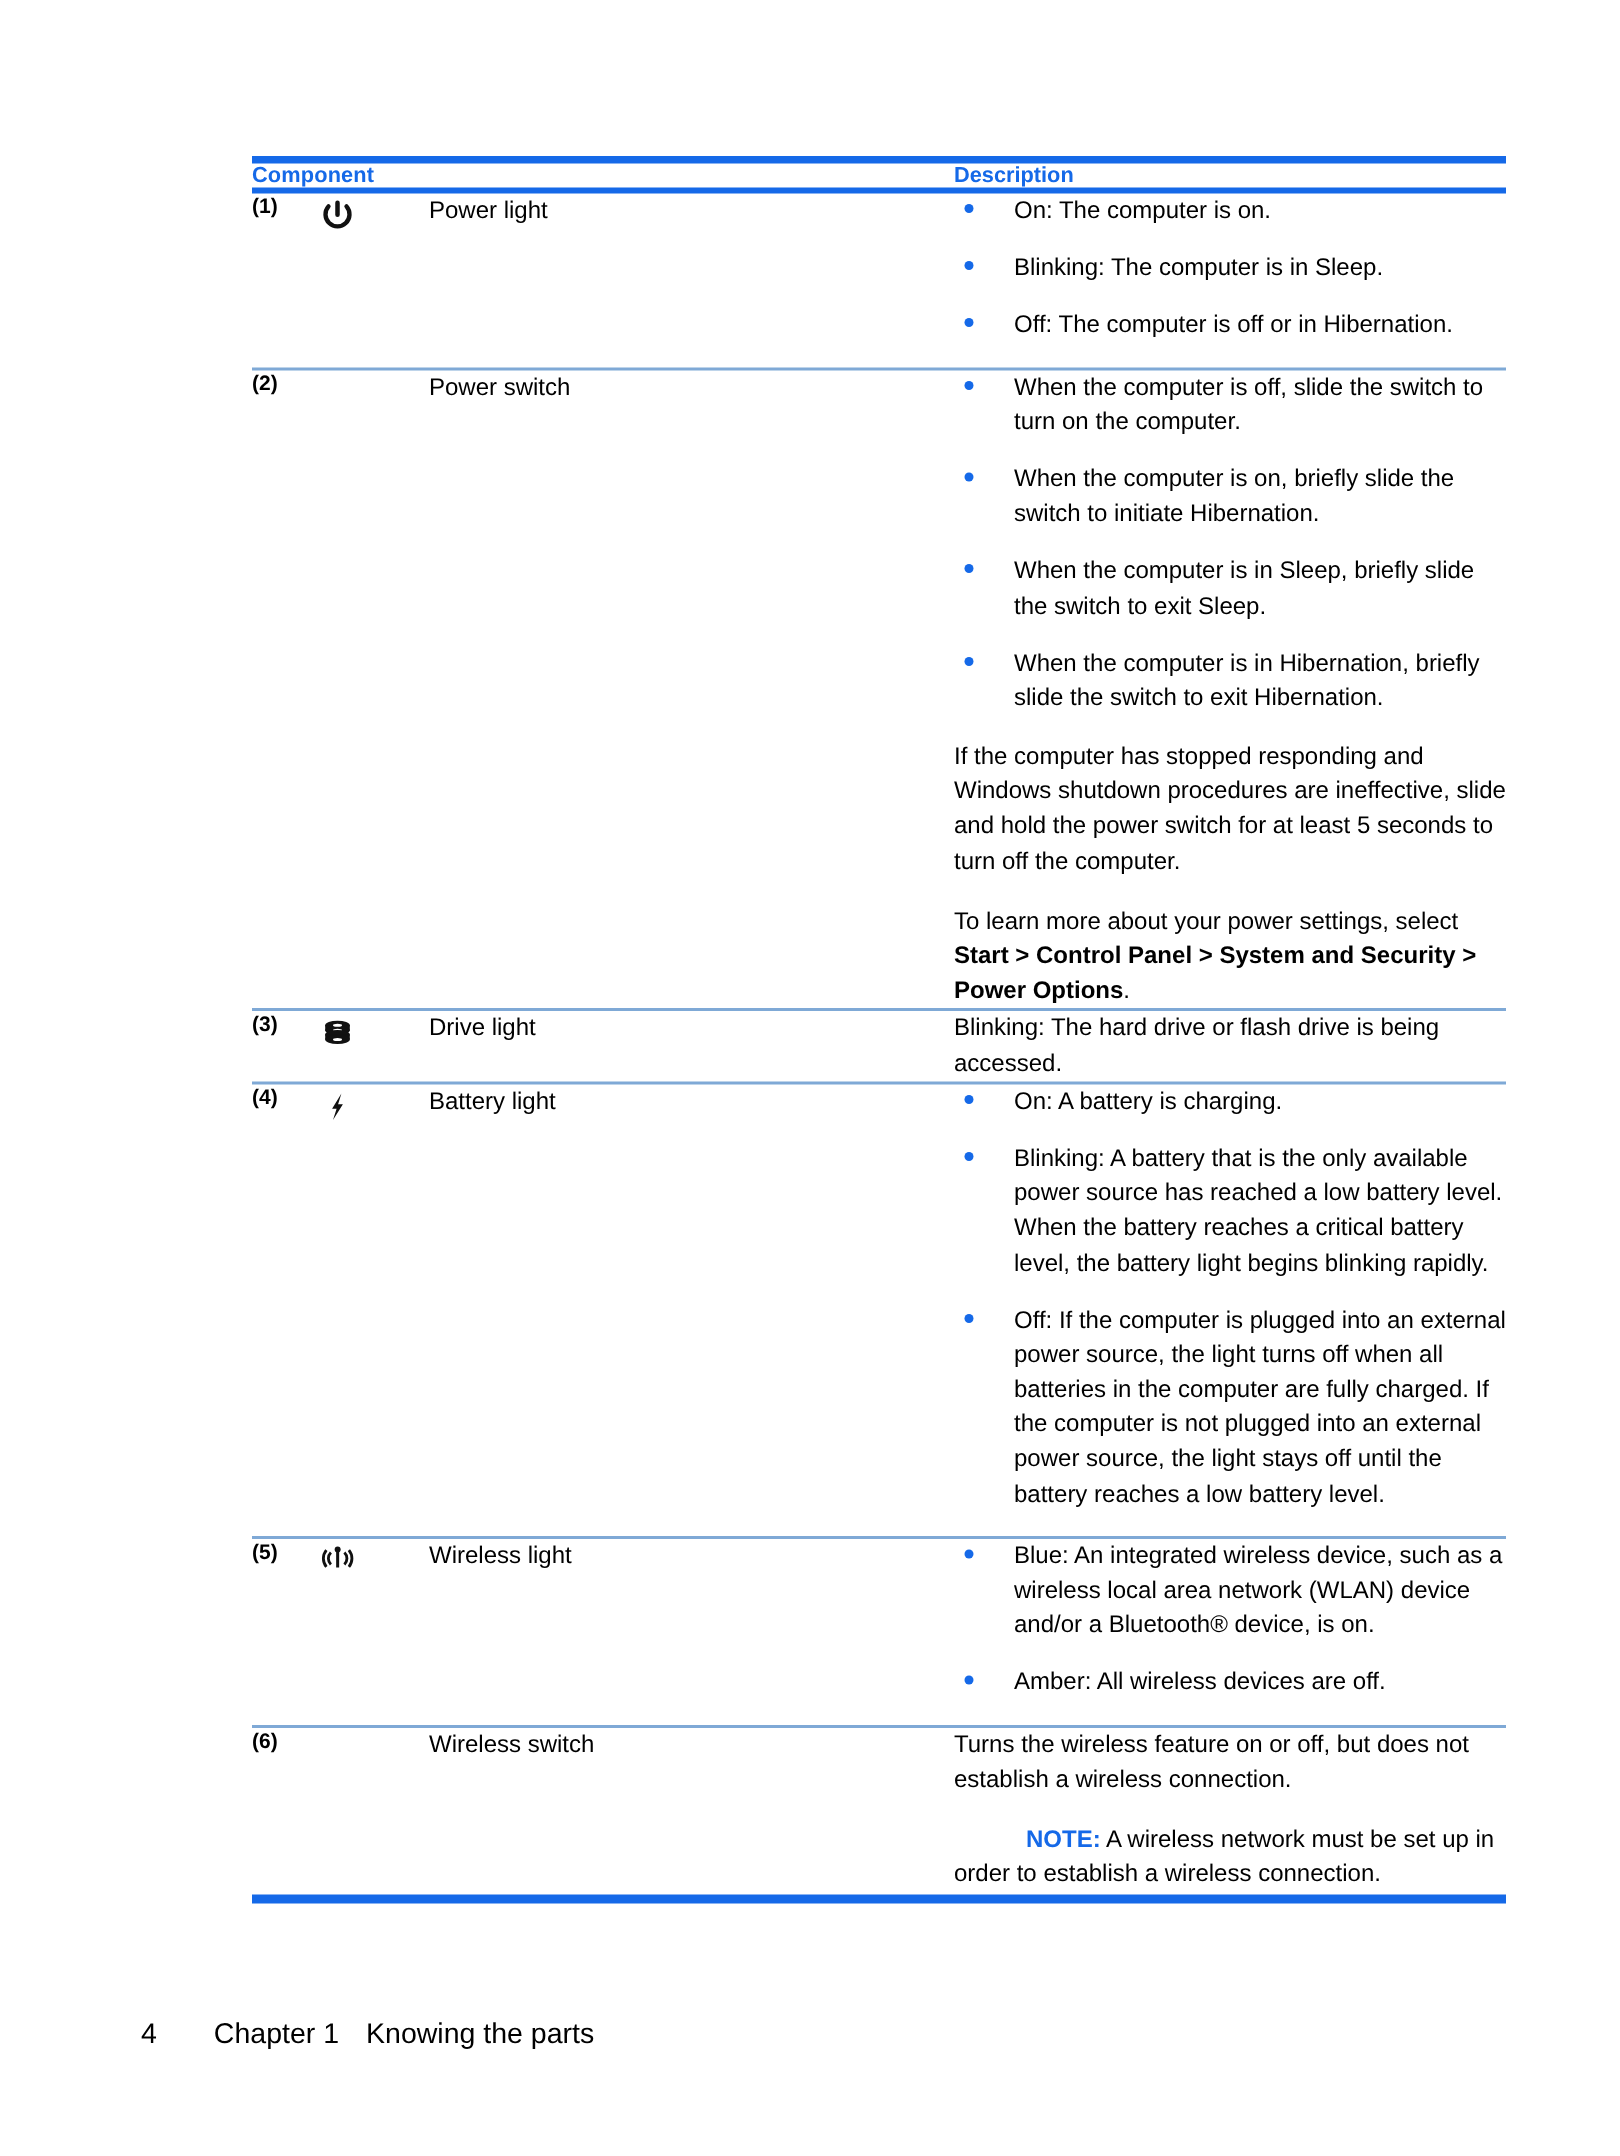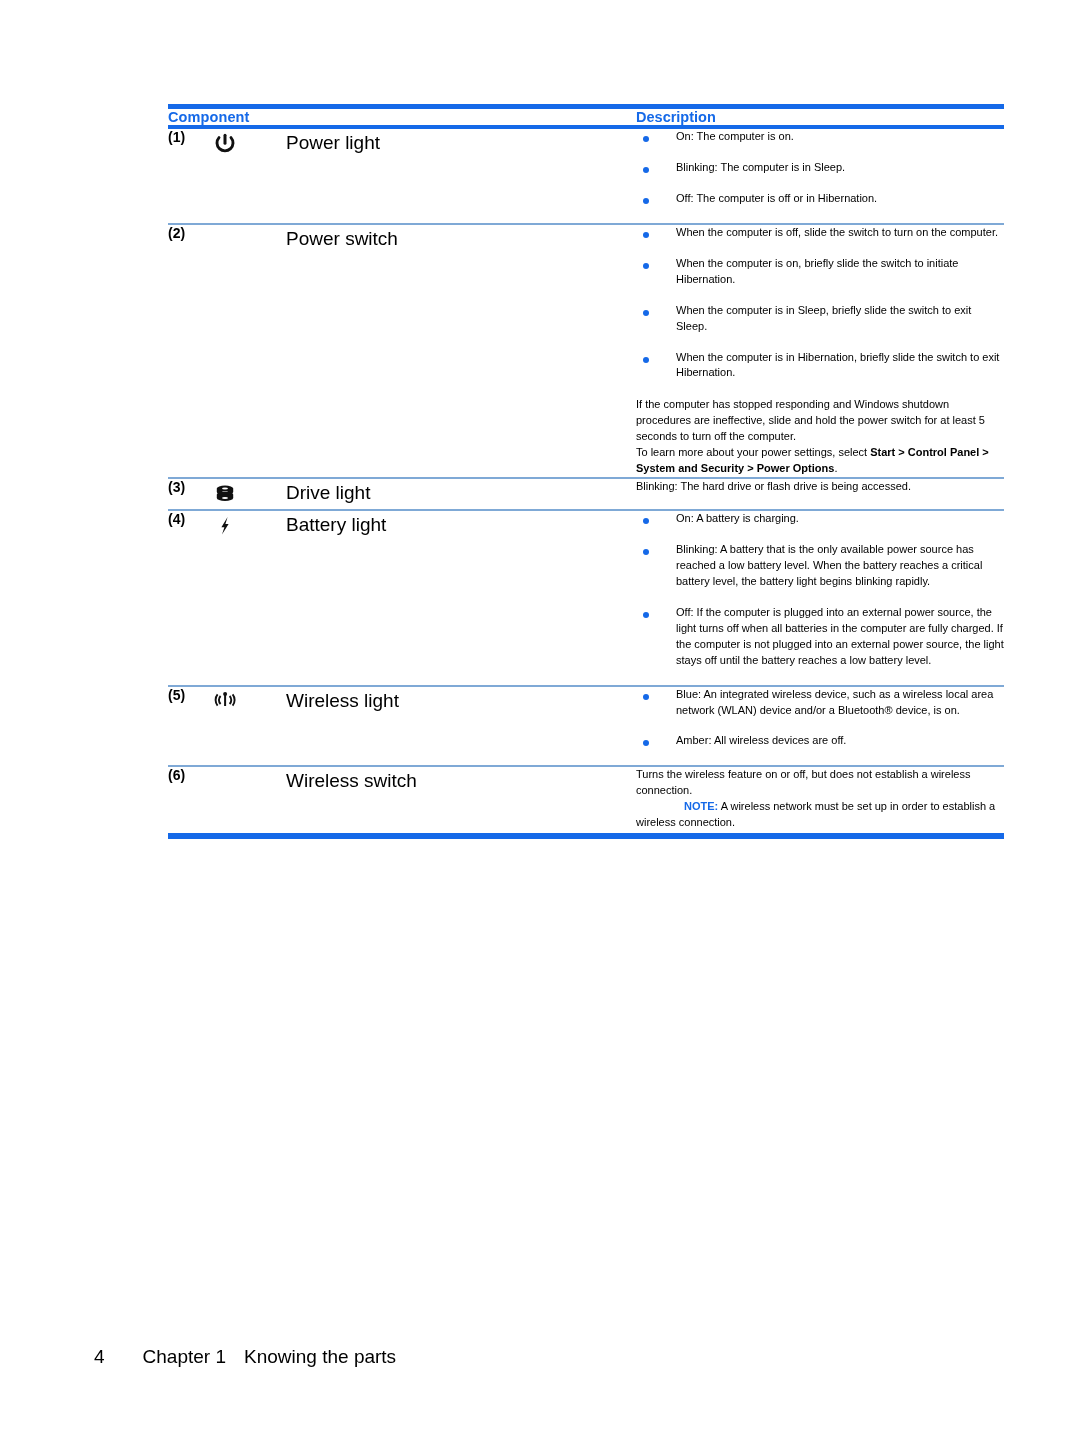--- a/index.html
+++ b/index.html
@@ -92,27 +92,27 @@
     padding-top: 14px;
     padding-left: 18px;
     white-space: nowrap;
   }
   .icon-cell {
     padding-top: 10px;
     text-align: left;
     padding-left: 12px;
   }
   .name {
-    font-size: 19px;
+    font-size: 16px;
     padding-top: 14px;
     padding-left: 0px;
     line-height: 1.45;
   }
   .desc {
-    font-size: 11px;
+    font-size: 16px;
     padding-top: 12px;
     padding-bottom: 10px;
     line-height: 1.45;
   }
 
   ul.blist {
     list-style: none;
     margin: 0;
     padding: 0;
   }
@@ -131,21 +131,21 @@
     width: 6px;
     height: 6px;
     border-radius: 50%;
     background: #1569E8;
   }
 
   p.para {
     margin: 0 0 0 0;
     line-height: 1.45;
   }
-  p.para + p.para { }
+  p.para + p.para { margin-top: 17px; }
   .gap-before { margin-top: 17px; }
 
   .bold { font-weight: bold; }
   .note-label {
     color: #1569E8;
     font-weight: bold;
     padding-left: 48px;
   }
 
   

